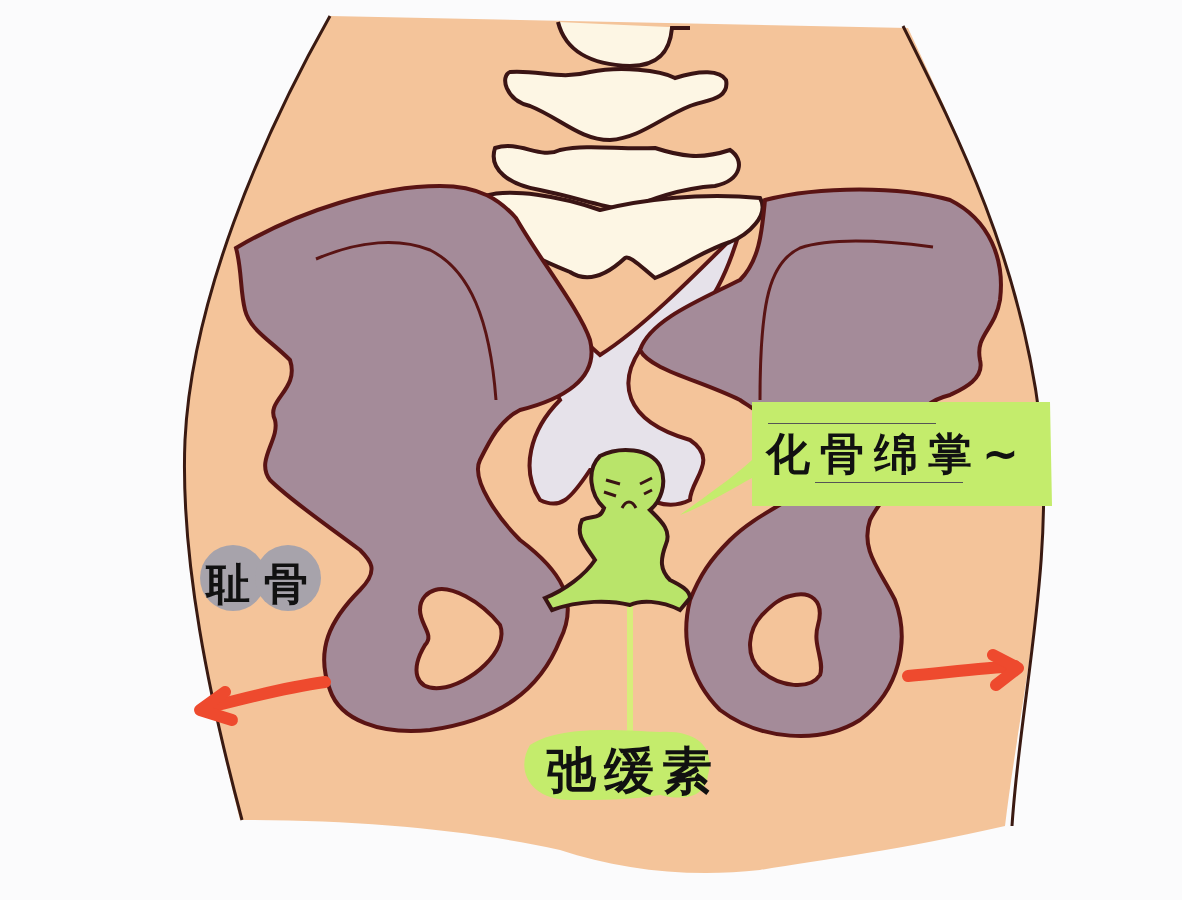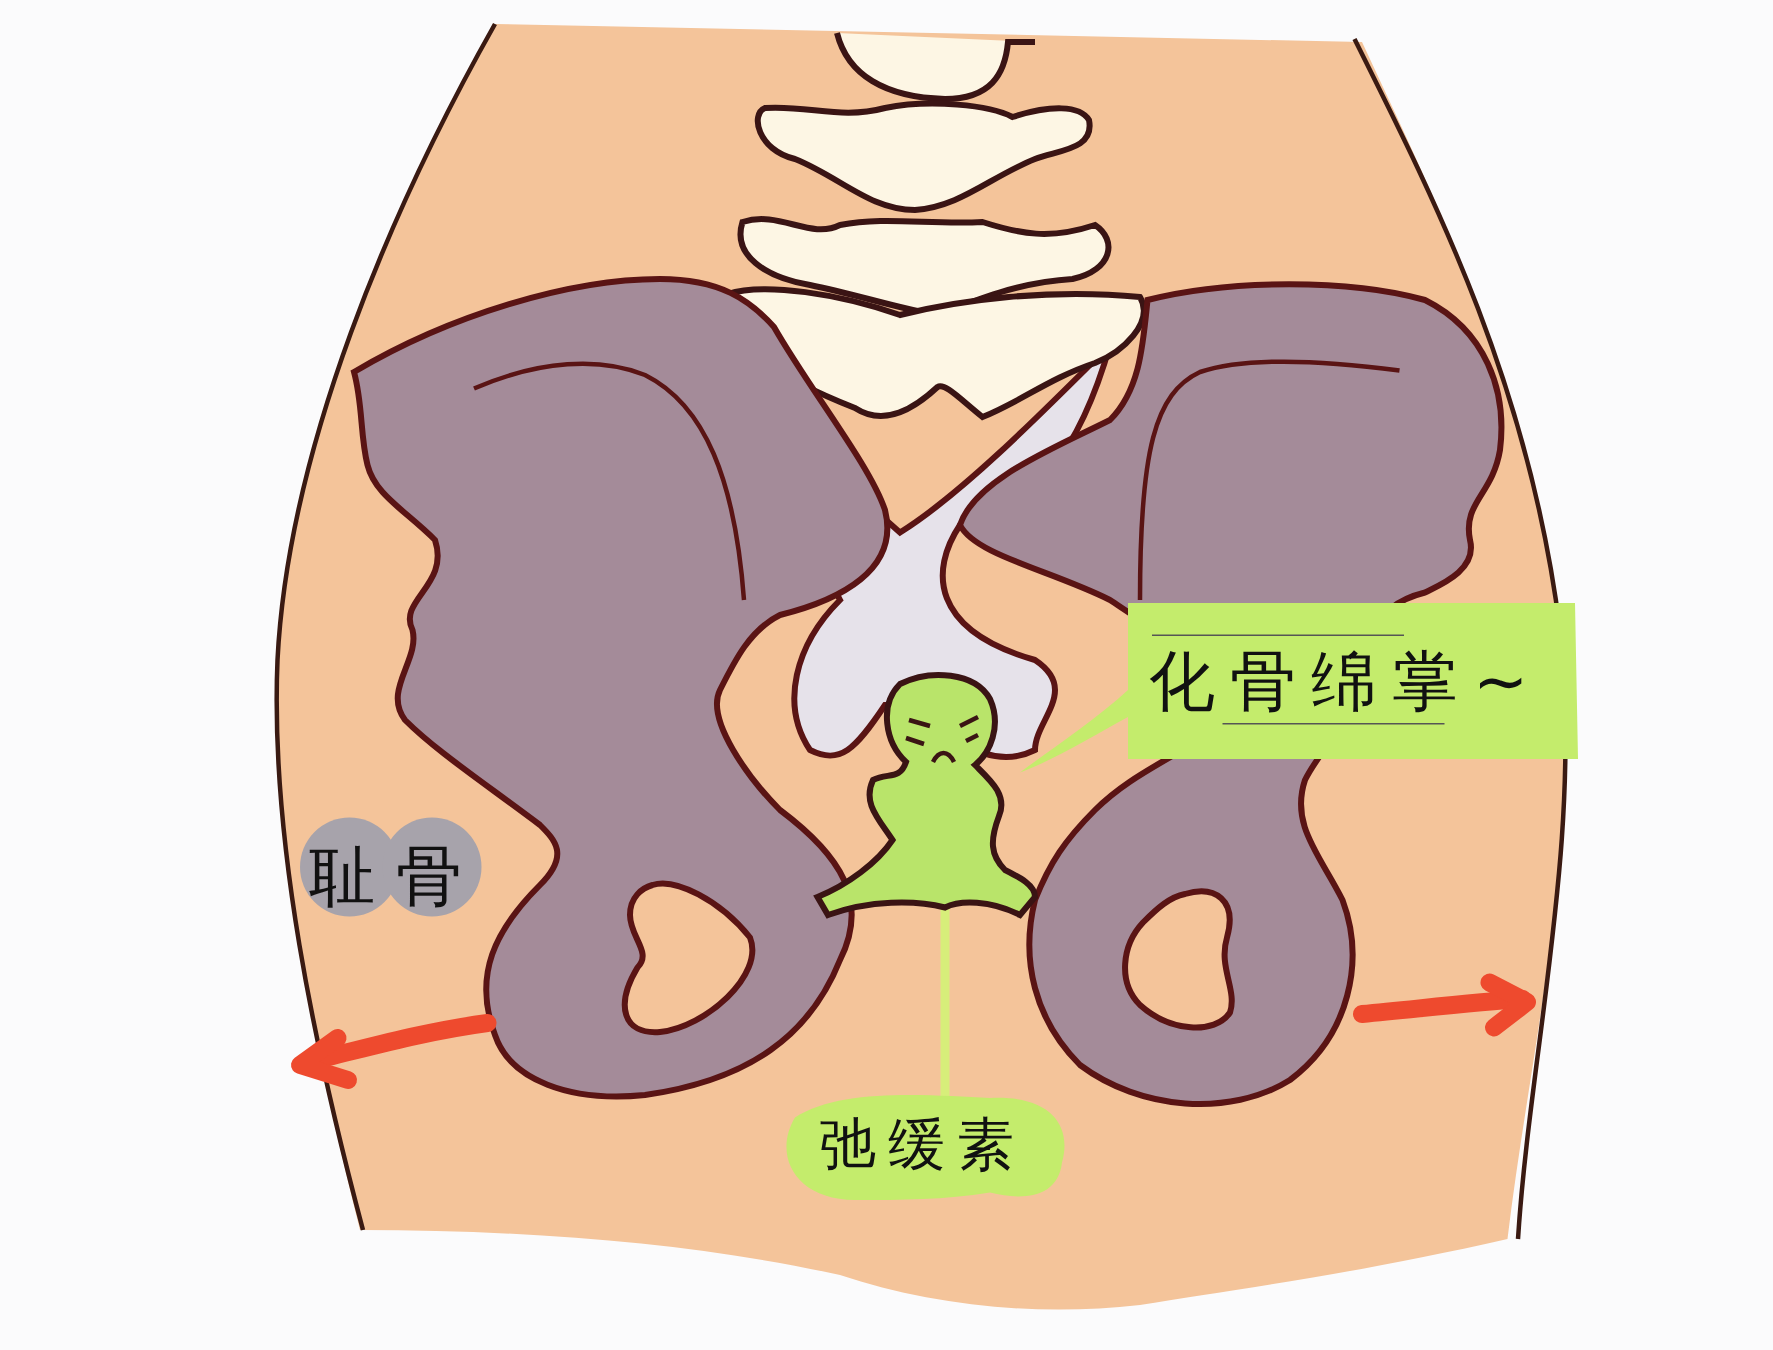--- a/index.html
+++ b/index.html
@@ -1,23 +1,23 @@
 <!DOCTYPE html>
 <html><head>
   <meta charset="utf-8">
   <style>
     html, body { margin: 0; padding: 0; background: #fbfbfc; }
     body { width: 1182px; height: 900px; overflow: hidden; position: relative;
            font-family: "DejaVu Sans", sans-serif; }
     #stage { position: absolute; left: 0; top: 0; width: 1182px; height: 900px; }
-    .label { position: absolute; font-family: "DejaVu Sans", sans-serif; font-weight: normal;
+    .label { position: absolute; font-family: "DejaVu Sans", sans-serif; font-weight: bold;
              color: #111; white-space: nowrap; letter-spacing: 6px; }
     #lbl-speech { left: 766px; top: 425px; font-size: 44px; letter-spacing: 10px; }
     #lbl-pubis  { left: 206px; top: 555px; font-size: 44px; letter-spacing: 14px; }
-    #lbl-relax  { left: 546px; top: 738px; font-size: 38px; letter-spacing: 8px; }
+    #lbl-relax  { left: 546px; top: 738px; font-size: 50px; letter-spacing: 8px; }
     .underline { position: absolute; height: 2px; background: #555; }
   </style>
 </head>
 <body>
 
 <div id="stage">
   <svg width="1182" height="900" viewBox="0 0 1182 900" xmlns="http://www.w3.org/2000/svg">
 
     <path d="M330,16 L908,28 C960,140 1020,260 1040,420 C1055,560 1020,700 1005,826
              C900,850 820,860 760,870 C690,878 620,870 560,850 C470,830 360,820 240,820

